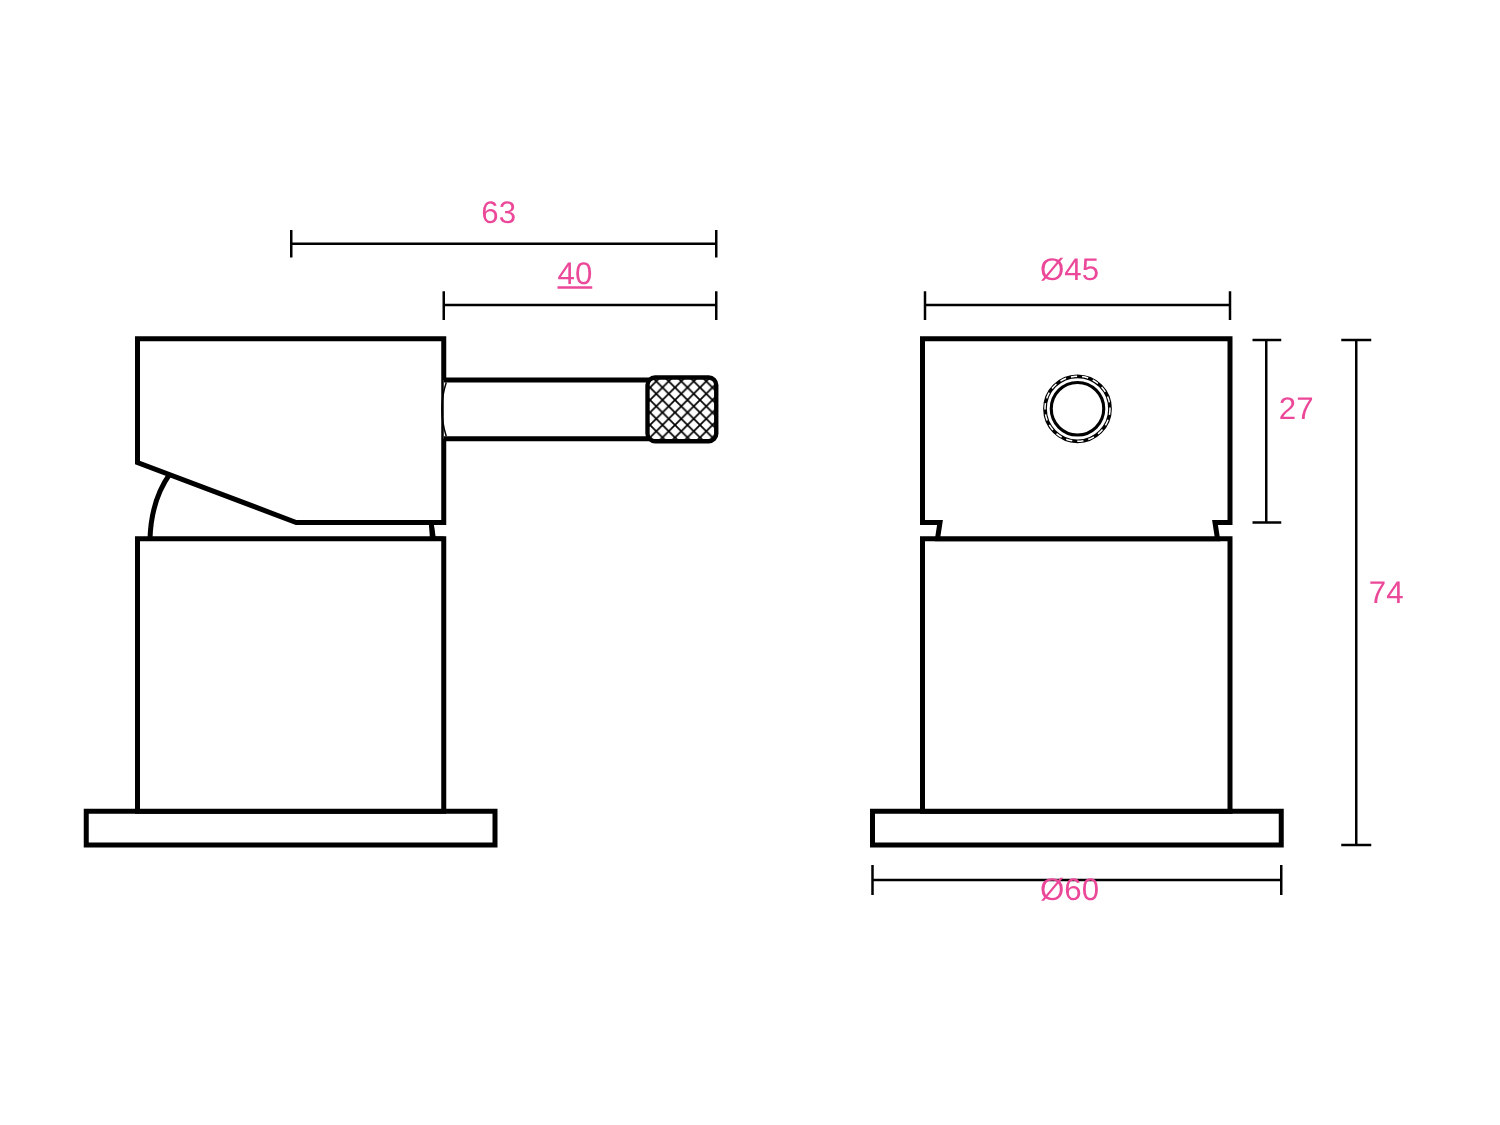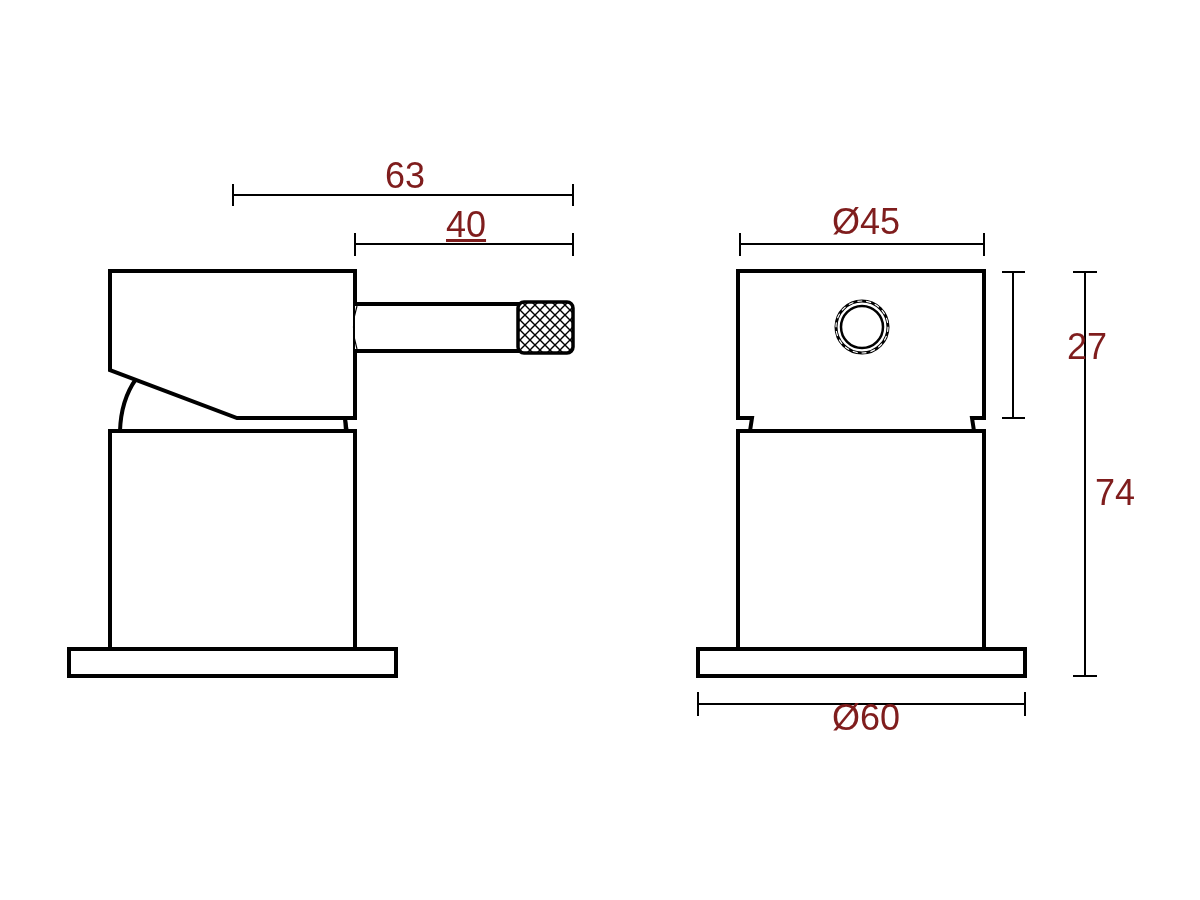--- a/index.html
+++ b/index.html
@@ -1,21 +1,21 @@
 <!DOCTYPE html>
 <html><head>
   <meta charset="utf-8">
   <style>
     html, body { margin: 0; padding: 0; background: #ffffff; }
     body { width: 1200px; height: 900px; position: relative; overflow: hidden; font-family: "Liberation Sans", sans-serif; }
     svg { position: absolute; left: 0; top: 0; }
     .outline { fill: #ffffff; stroke: #000000; stroke-width: 4; stroke-linejoin: miter; }
     .thin { fill: none; stroke: #000000; stroke-width: 2; }
     .dim { fill: none; stroke: #000000; stroke-width: 2; }
-    .label { position: absolute; font-family: "Liberation Sans", sans-serif; font-size: 36px; color: #7f1d1d; line-height: 1; white-space: nowrap; }
+    .label { position: absolute; font-family: "Liberation Sans", sans-serif; font-size: 25px; color: #ec4899; line-height: 1; white-space: nowrap; }
   </style>
 </head>
 <body>
 
 <svg width="1200" height="900" viewBox="0 0 1200 900">
   <defs>
     <pattern id="knurl" width="10" height="10" patternUnits="userSpaceOnUse">
       <rect width="10" height="10" fill="#ffffff"></rect>
       <path d="M0 0 L10 10 M10 0 L0 10" stroke="#000" stroke-width="1.4"></path>
       <path d="M-5 5 L5 -5 M5 15 L15 5 M-5 5 L5 15 M5 -5 L15 5" stroke="#000" stroke-width="1"></path>
@@ -95,15 +95,15 @@
       <line class="dim" x1="698" y1="704" x2="1025" y2="704"></line>
       <line class="dim" x1="698" y1="692" x2="698" y2="716"></line>
       <line class="dim" x1="1025" y1="692" x2="1025" y2="716"></line>
     </g>
   </g>
 </svg>
 
 <div class="label" style="left:385px; top:158px;">63</div>
 <div class="label" style="left:446px; top:207px;text-decoration:underline;">40</div>
 <div class="label" style="left:832px; top:204px;">Ø45</div>
-<div class="label" style="left:1023px; top:329px;margin-left:44px;">27</div>
-<div class="label" style="left:1095px; top:475px;">74</div>
+<div class="label" style="left:1023px; top:315px;">27</div>
+<div class="label" style="left:1095px; top:462px;">74</div>
 <div class="label" style="left:832px; top:700px;">Ø60</div>
 
 </body></html>

